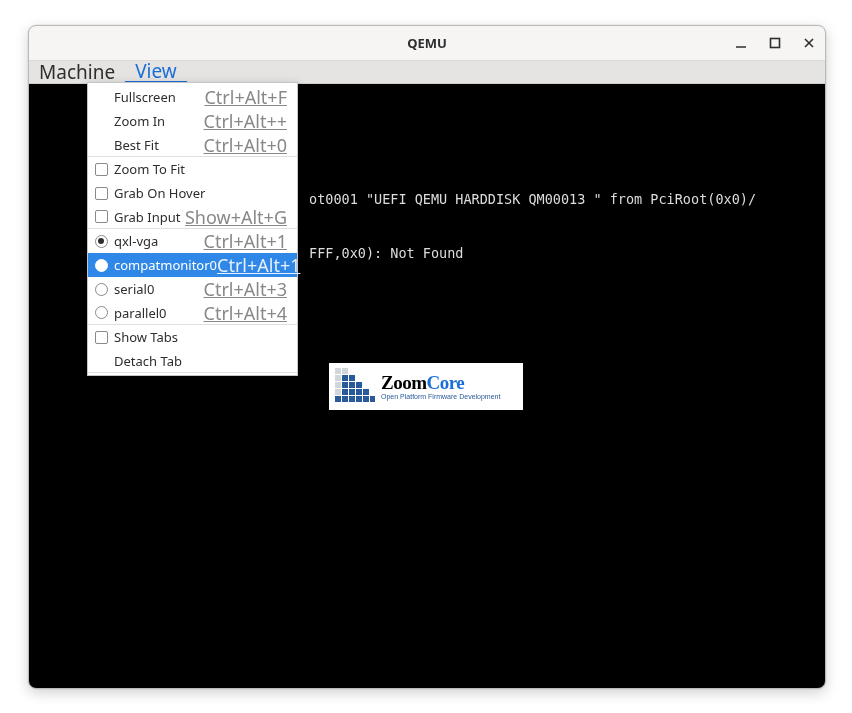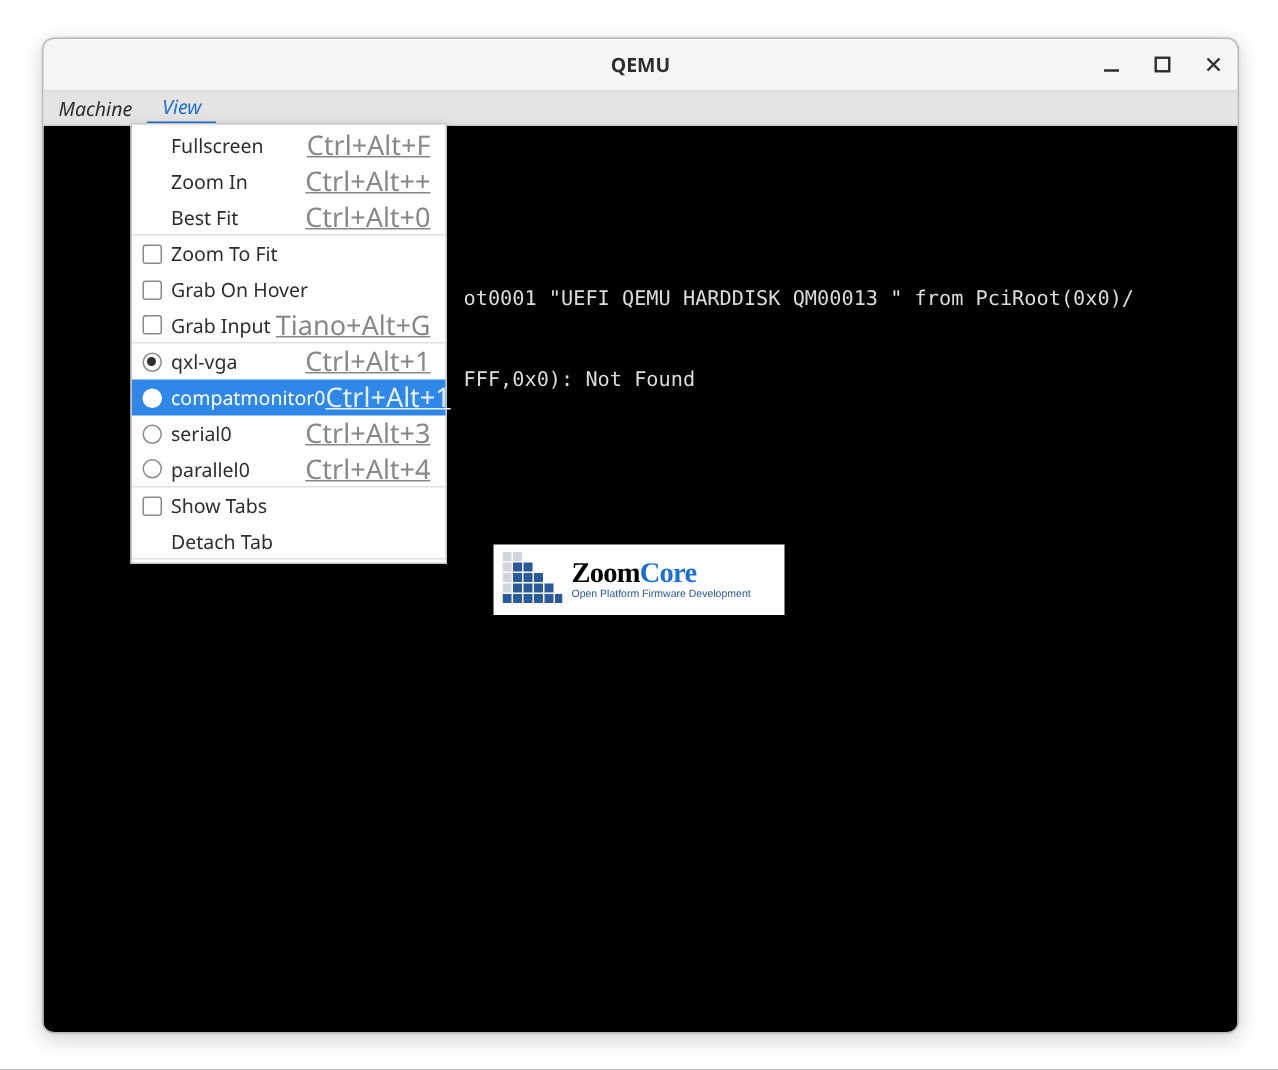--- a/index.html
+++ b/index.html
@@ -10,21 +10,21 @@
 
   
   .titlebar { height: 34px; display: flex; align-items: center; justify-content: center; position: relative; }
   .title-text { font-weight: 700; font-size: 13px; color: #2e2e2e; }
   .win-controls { position: absolute; right: 8px; top: 0; height: 34px; display: flex; align-items: center; gap: 18px; }
   .win-btn { width: 16px; height: 16px; display: flex; align-items: center; justify-content: center; color: #2e2e2e; }
   .win-btn svg { width: 14px; height: 14px; }
 
   
   .menubar { height: 24px; background: #e6e4e2; display: flex; align-items: stretch; border-top: 1px solid #dcdad8; border-bottom: 1px solid #cfccc9; }
-  .menu-item { padding: 0 10px; display: flex; align-items: center; font-size: 13px; color: #2e2e2e; cursor: default; font-style: italic; }
+  .menu-item { padding: 0 10px; display: flex; align-items: center; font-size: 19px; color: #2e2e2e; cursor: default; }
   .menu-item.active { color: #1a6fd6; border-bottom: 2px solid #1a6fd6; }
 
   
   .content { flex: 1; background: #000; position: relative; overflow: hidden; }
 
   .term { position: absolute; left: 0; top: 0; right: 0; color: #dcdcdc; font-family: "DejaVu Sans Mono", "Liberation Mono", Menlo, Consolas, monospace; font-size: 13.5px; line-height: 18px; white-space: pre; padding: 0; }
   .term-line { padding-left: 280px; }
   .term-line1 { margin-top: 70px; }
 
   
@@ -149,21 +149,21 @@
       <span class="dd-icon">
           <span class="checkbox"></span>
         </span>
       <span>Grab On Hover</span>
     </div>
     <div class="dd-row sep-after">
       <span class="dd-icon">
           <span class="checkbox"></span>
         </span>
       <span>Grab Input</span>
-      <span class="accel">Tiano+Alt+G</span>
+      <span class="accel">Show+Alt+G</span>
     </div>
 
     <div class="dd-row">
       <span class="dd-icon">
           <span class="radio on"></span>
         </span>
       <span>qxl-vga</span>
       <span class="accel">Ctrl+Alt+1</span>
     </div>
     <div class="dd-row highlight">

